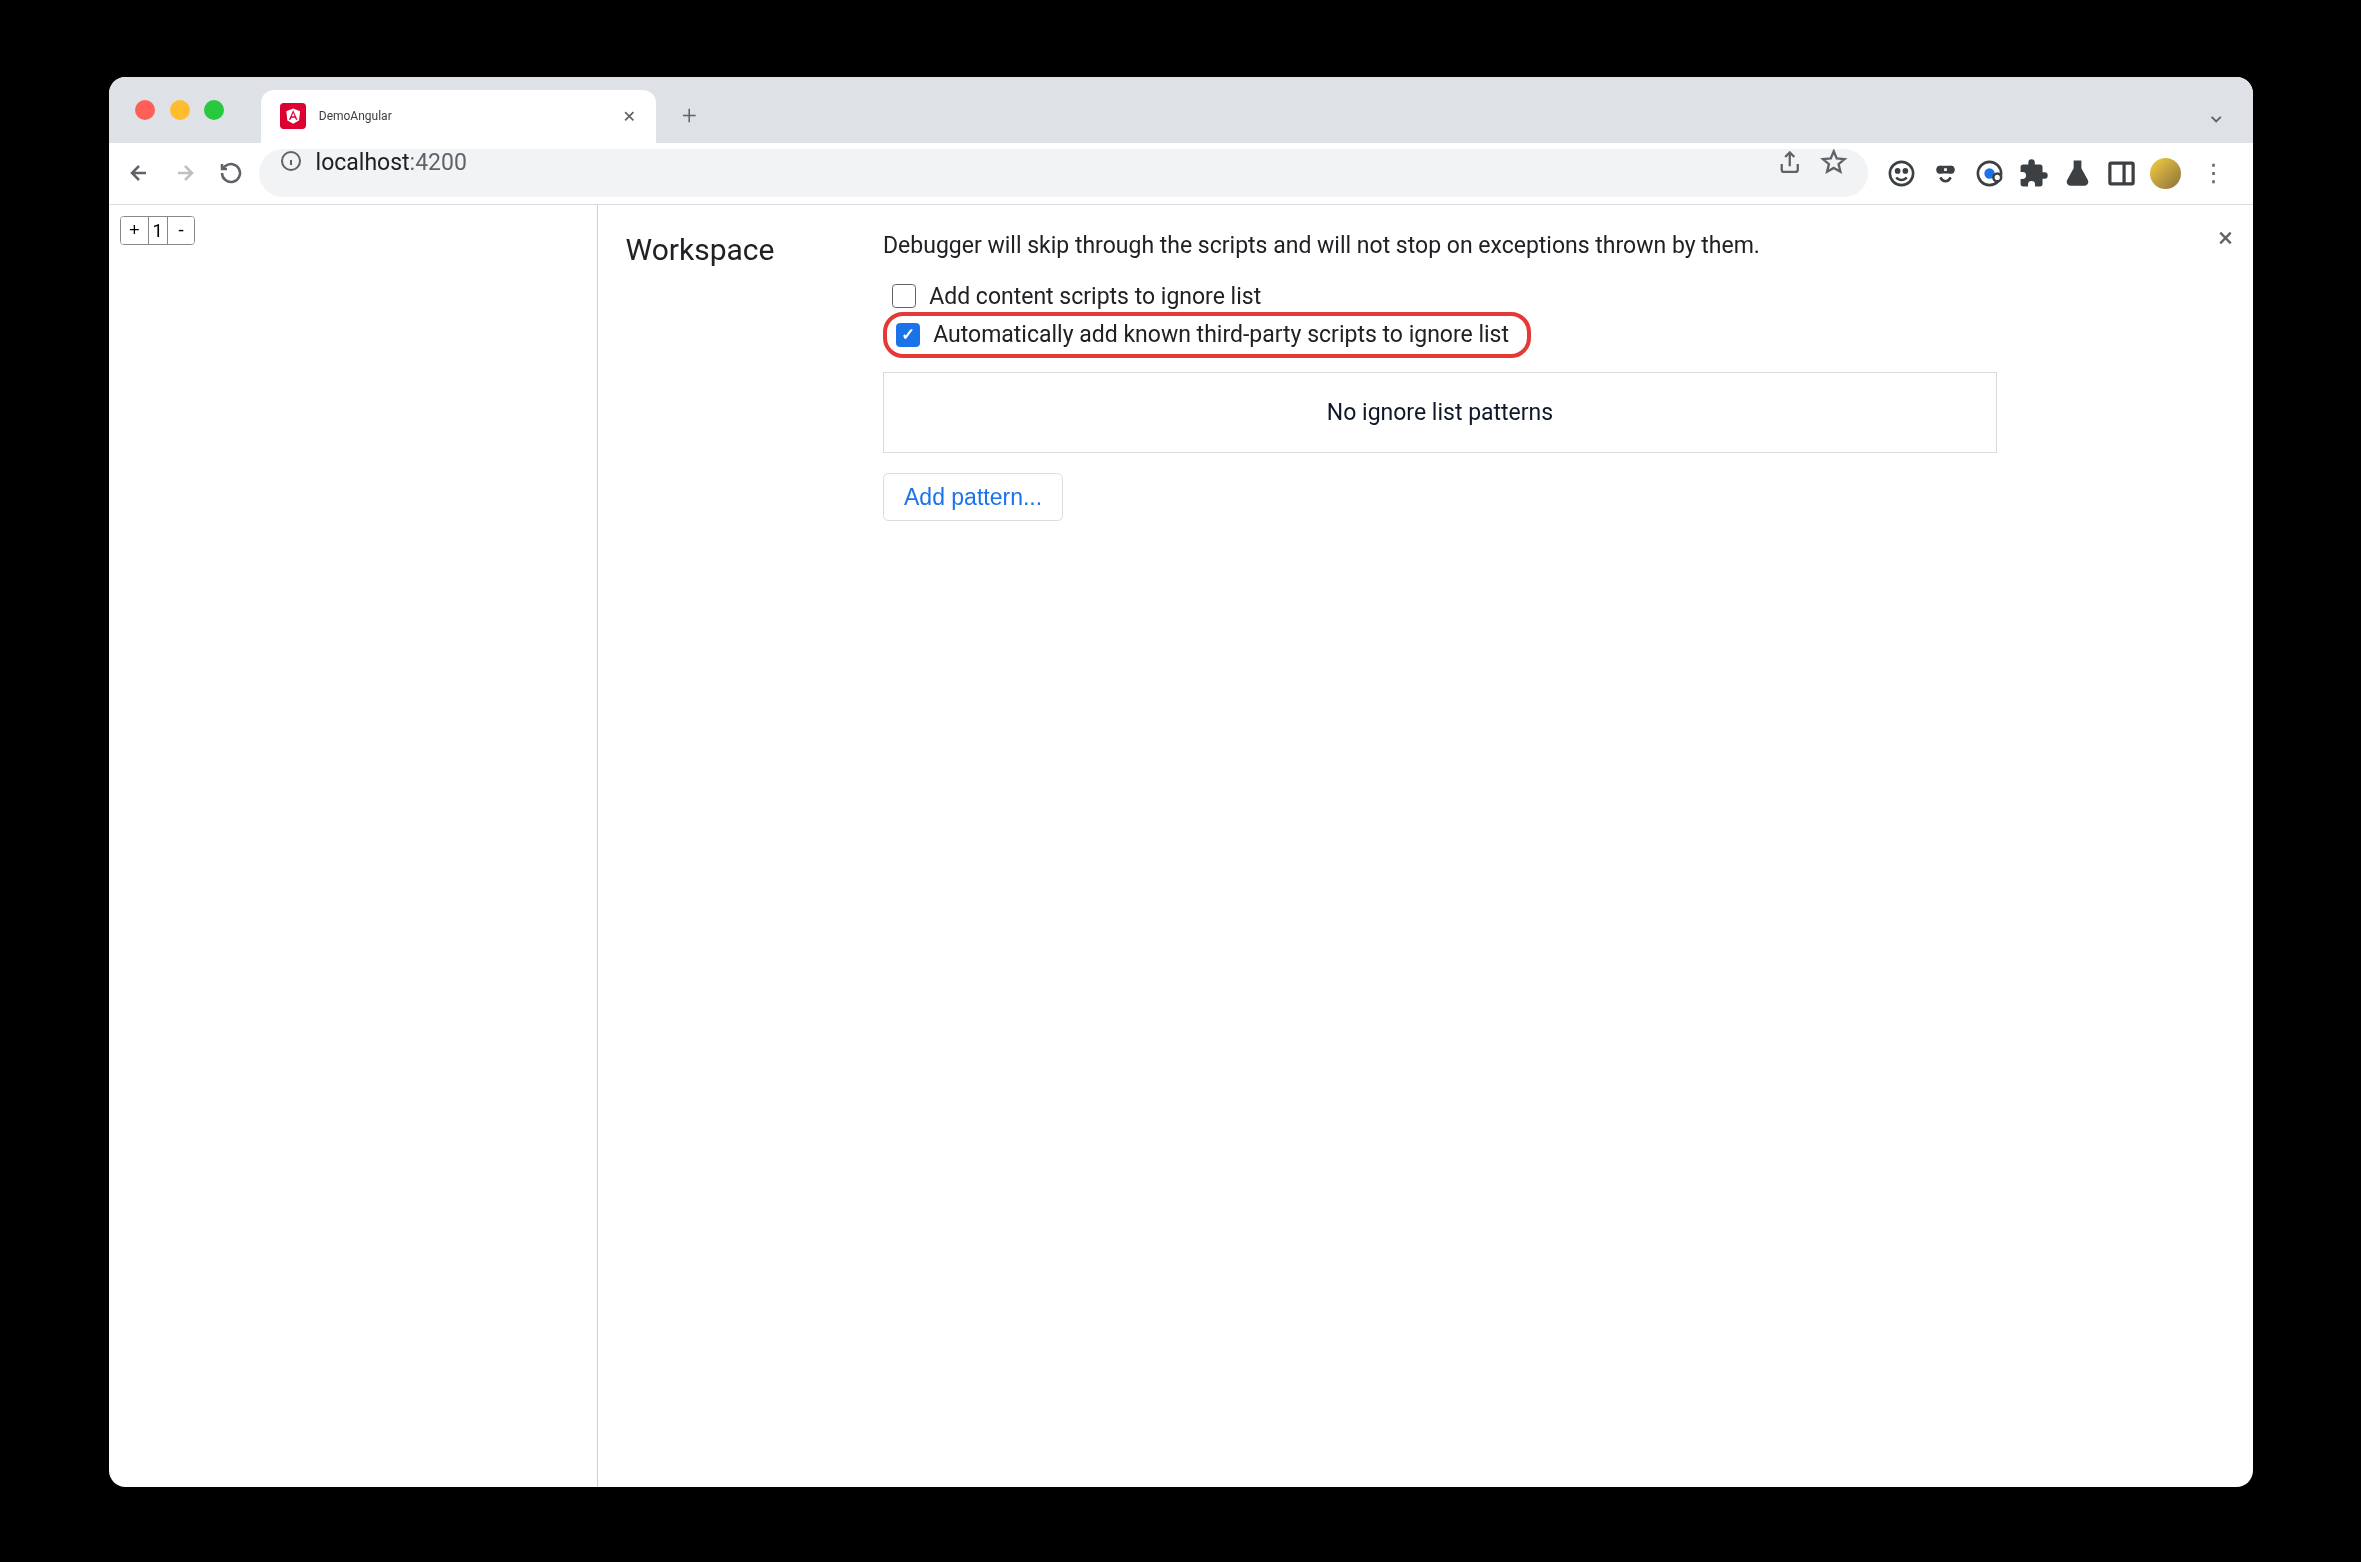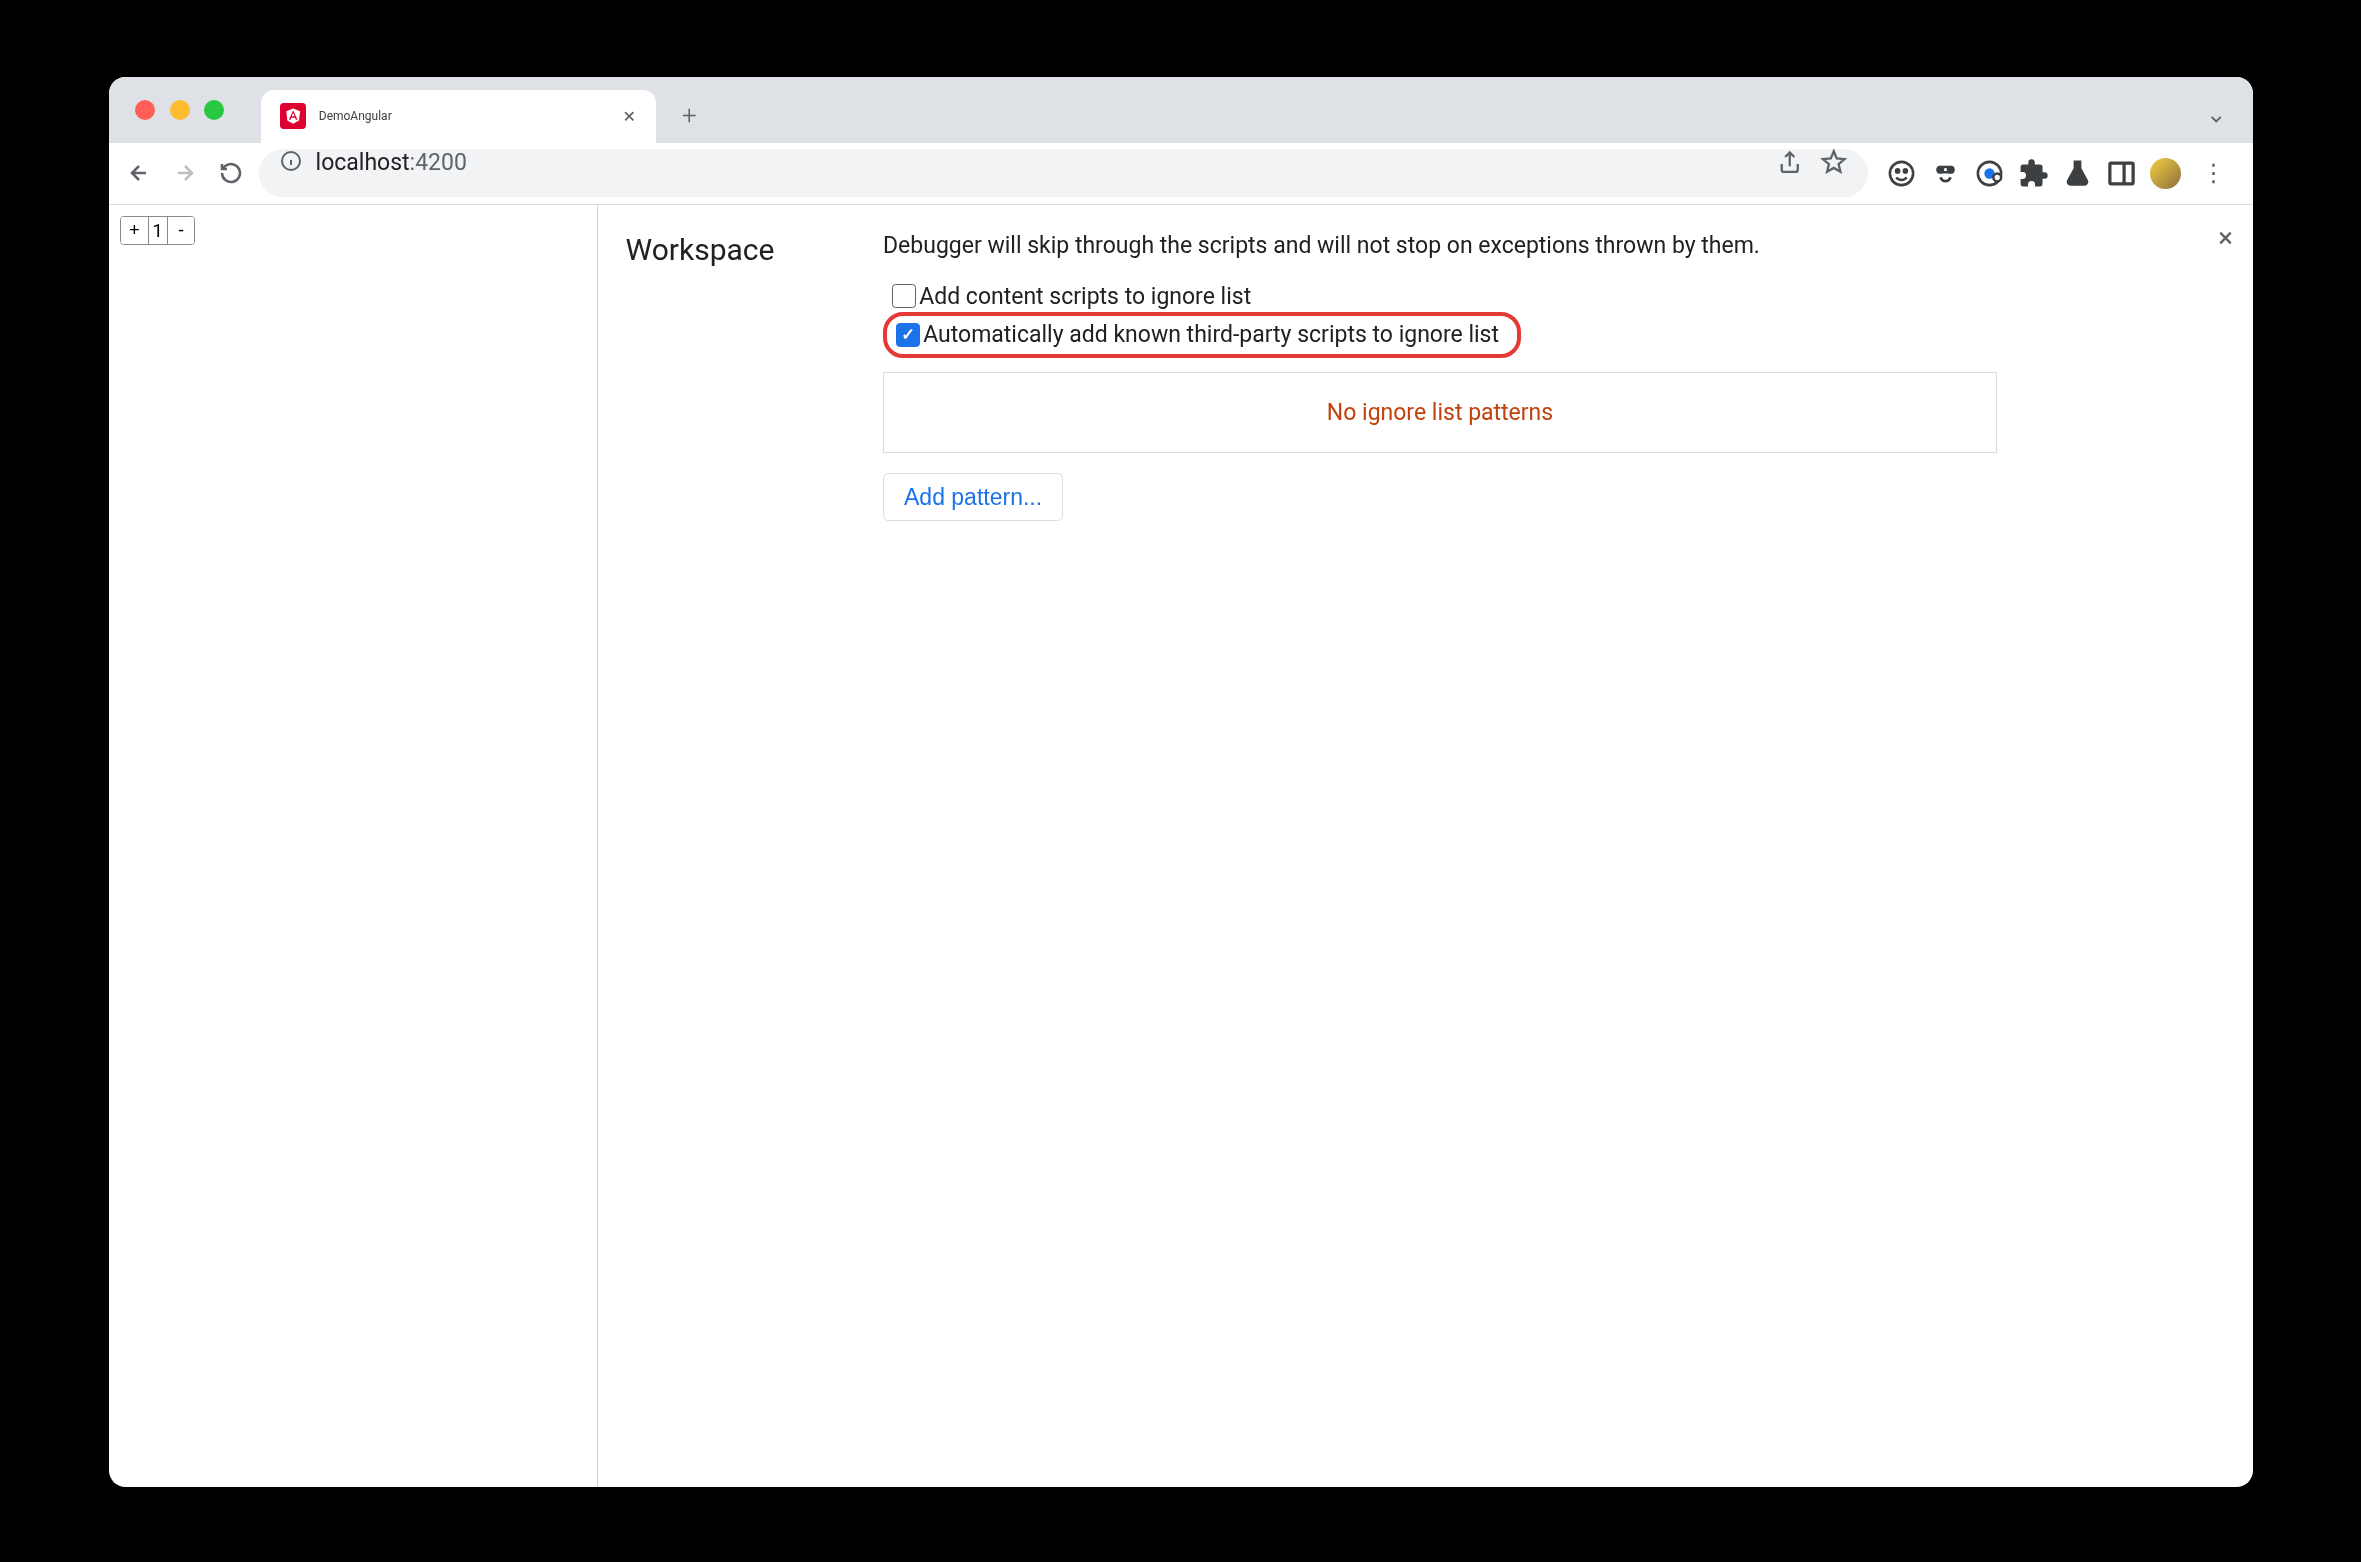--- a/index.html
+++ b/index.html
@@ -43,26 +43,26 @@
 .settings-sidebar { width: 248px; padding: 27.5px 0; }
 .settings-title { font-size: 30px; color: #202124; padding: 0 27.5px 16.5px; font-weight: 400; }
 .settings-nav { }
 .settings-item { padding: 11px 27.5px; font-size: 23px; color: #5f6368; cursor: pointer; }
 .settings-item.active { background: #f1f3f4; color: #202124; border-left: 7.3px solid #5f6368; padding-left: 20px; }
 .settings-main { flex: 1; padding: 27.5px 37px; position: relative; }
 .close-panel { position: absolute; top: 16.5px; right: 20px; font-size: 27.5px; color: #5f6368; cursor: pointer; }
 .main-title { font-size: 30px; color: #202124; font-weight: 400; border-bottom: 0.9px solid #dadce0; padding-bottom: 14.7px; margin-bottom: 14.7px; }
 .desc { font-size: 23px; color: #202124; margin-bottom: 18.4px; }
 .checkboxes { margin-bottom: 14.7px; }
-.cb-row { display: flex; align-items: center; gap: 3px; padding: 5.5px 0 5.5px 9.2px; font-size: 23px; color: #202124; }
+.cb-row { display: flex; align-items: center; gap: 13px; padding: 5.5px 0 5.5px 9.2px; font-size: 23px; color: #202124; }
 .cb-row.highlighted { border: 4.6px solid #e53935; border-radius: 20px; padding: 5.5px 18.4px 5.5px 9.2px; display: inline-flex; margin-top: -3.7px; }
 .cb { width: 24px; height: 24px; border: 1.8px solid #5f6368; border-radius: 3.7px; background: #fff; display: flex; align-items: center; justify-content: center; flex-shrink: 0; }
 .cb.checked { background: #1a73e8; border-color: #1a73e8; }
 .cb.checked::after { content: "✓"; color: #fff; font-size: 16.5px; font-weight: bold; }
-.patterns-box { border: 0.9px solid #dadce0; padding: 26px; text-align: center; font-size: 23px; color: #c2410c; margin-bottom: 20px; width: 1114px; max-width: 100%; }
+.patterns-box { border: 0.9px solid #dadce0; padding: 26px; text-align: center; font-size: 23px; color: #0f172a; margin-bottom: 20px; width: 1114px; max-width: 100%; }
 .add-pattern-btn { border: 0.9px solid #dadce0; background: #fff; color: #1a73e8; font-size: 23px; padding: 9.2px 20px; border-radius: 5.5px; cursor: pointer; }
 </style>
 </head>
 <body>
 
 <div class="window">
   <div class="tab-bar">
     <div class="traffic-lights">
       <div class="tl red"></div>
       <div class="tl yellow"></div>

